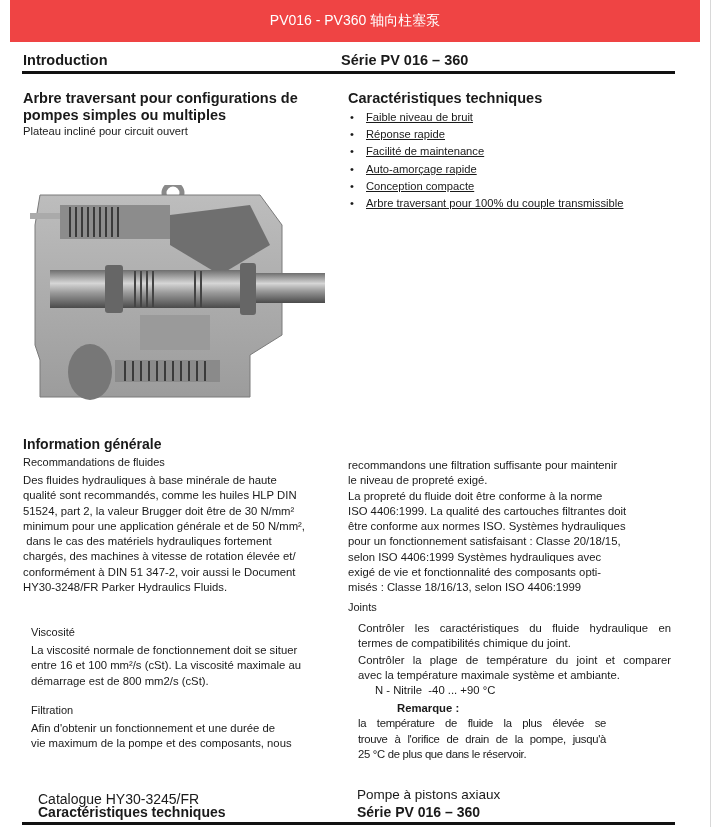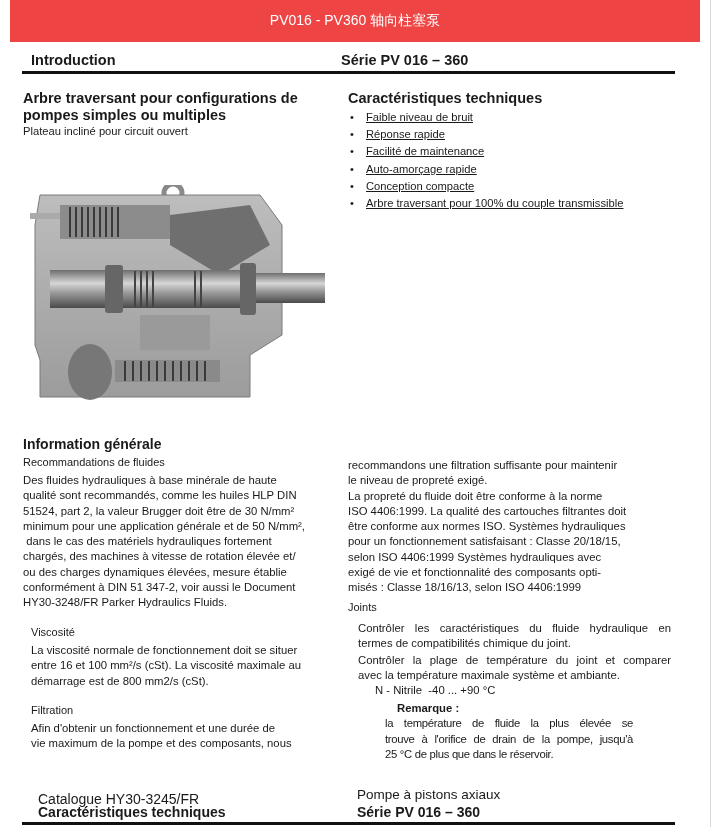--- a/index.html
+++ b/index.html
@@ -16,34 +16,34 @@
   ul.bul { position: absolute; left: 348px; top: 109px; margin: 0; padding: 0; list-style: none;
            font-size: 11.2px; line-height: 17.2px; text-decoration: underline; }
   ul.bul li { position: relative; padding-left: 18px; }
   ul.bul li::before { content: "\2022"; position: absolute; left: 2px; }
   .illus { position: absolute; left: 20px; top: 185px; width: 320px; height: 220px; }
   .p { position: absolute; font-size: 11.3px; line-height: 15.3px; }
   .h3 { position: absolute; font-weight: normal; font-size: 11px; }
   .just { text-align: justify; text-align-last: left; }
   .rem { position: absolute; left: 358px; top: 701px; font-size: 11.3px; line-height: 15.3px; width: 314px; }
   .rem b { font-weight: bold; margin-left: 39px; }
-  .rem-body { display: inline-block; vertical-align: top; width: 248px; text-align: justify; letter-spacing: -0.3px; margin-left: 27px; }
+  .rem-body { display: inline-block; vertical-align: top; width: 248px; text-align: justify; letter-spacing: -0.3px; }
   .foot-small { position: absolute; left: 38px; top: 791px; font-size: 14px; }
   .foot-big { position: absolute; top: 804px; font-weight: bold; font-size: 14px; }
   .foot-mid { position: absolute; left: 357px; top: 787px; font-size: 13.5px; }
 </style>
 </head>
 <body>
 
 <div class="titlebar">
   <span>PV016 - PV360 轴向柱塞泵</span>
 </div>
 <div class="scroll-edge"></div>
 
-<div class="hdr" style="left:31px">Introduction</div>
+<div class="hdr" style="left:23px">Introduction</div>
 <div class="hdr" style="left:341px">Série PV 016 – 360</div>
 <div class="rule" style="top:71px"></div>
 
 <div class="h2" style="left:23px; top:90px">
   <div>Arbre traversant pour configurations de</div>
   <div>pompes simples ou multiples</div>
 </div>
 <div class="sub" style="left:23px; top:125px">Plateau incliné pour circuit ouvert</div>
 
 <div class="h2" style="left:348px; top:90px">Caractéristiques techniques</div>
@@ -117,21 +117,20 @@
 
 <div class="h2" style="left:23px; top:436px; font-size:14px">Information générale</div>
 <div class="h3" style="left:23px; top:456px">Recommandations de fluides</div>
 <div class="p" style="left:23px; top:473px; width:320px">
   <div>Des fluides hydrauliques à base minérale de haute</div>
   <div>qualité sont recommandés, comme les huiles HLP DIN</div>
   <div>51524, part 2, la valeur Brugger doit être de 30 N/mm²</div>
   <div>minimum pour une application générale et de 50 N/mm²,</div>
   <div style="white-space:pre"> dans le cas des matériels hydrauliques fortement</div>
   <div>chargés, des machines à vitesse de rotation élevée et/</div>
-  <div>ou des charges dynamiques élevées, mesure établie</div>
   <div>conformément à DIN 51 347-2, voir aussi le Document</div>
   <div>HY30-3248/FR Parker Hydraulics Fluids.</div>
 </div>
 
 <div class="h3" style="left:31px; top:626px">Viscosité</div>
 <div class="p" style="left:31px; top:643px; width:310px">
   <div>La viscosité normale de fonctionnement doit se situer</div>
   <div>entre 16 et 100 mm²/s (cSt). La viscosité maximale au</div>
   <div>démarrage est de 800 mm2/s (cSt).</div>
 </div>

